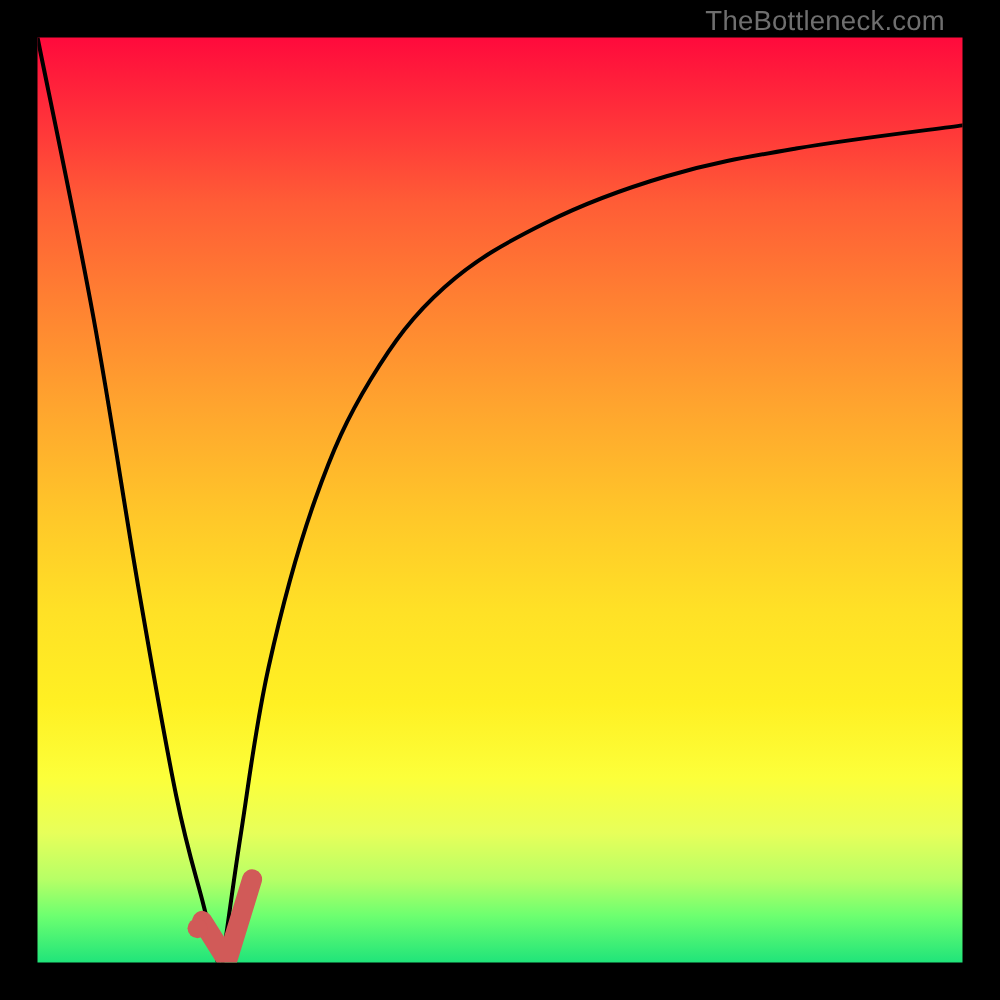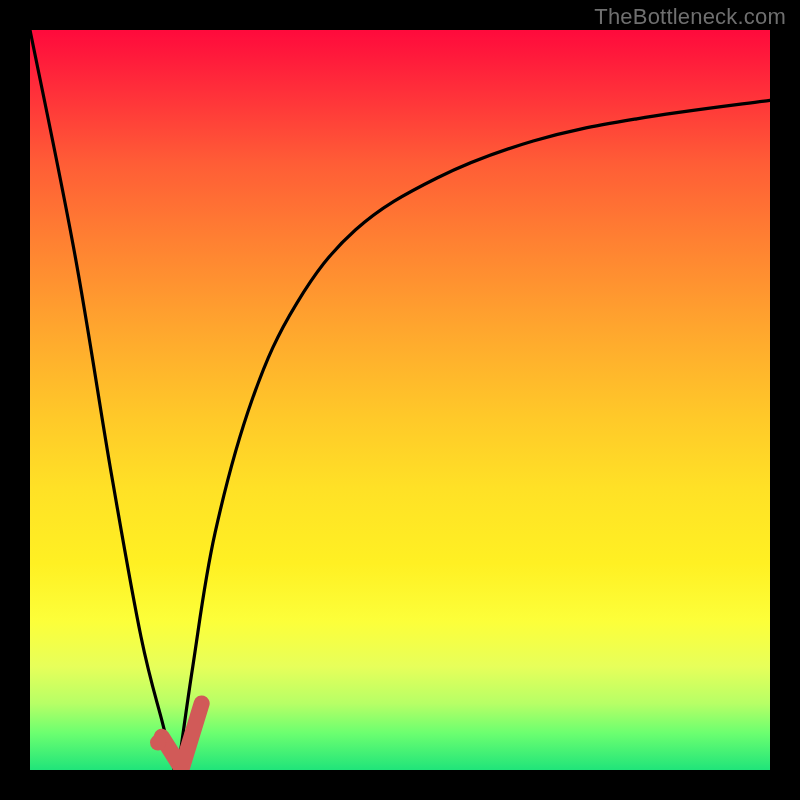--- a/index.html
+++ b/index.html
@@ -43,21 +43,21 @@
       #20e47a 100%
     );
   }
   svg.curves {
     position: absolute;
     inset: 0;
   }
   .watermark {
     position: absolute;
     top: 4px;
-    right: 14px;
+    right: 44px;
     color: #6f6f6f;
     font-size: 22px;
     letter-spacing: 0.2px;
     font-weight: 500;
     user-select: none;
   }
 </style>
 </head>
 <body>
 

